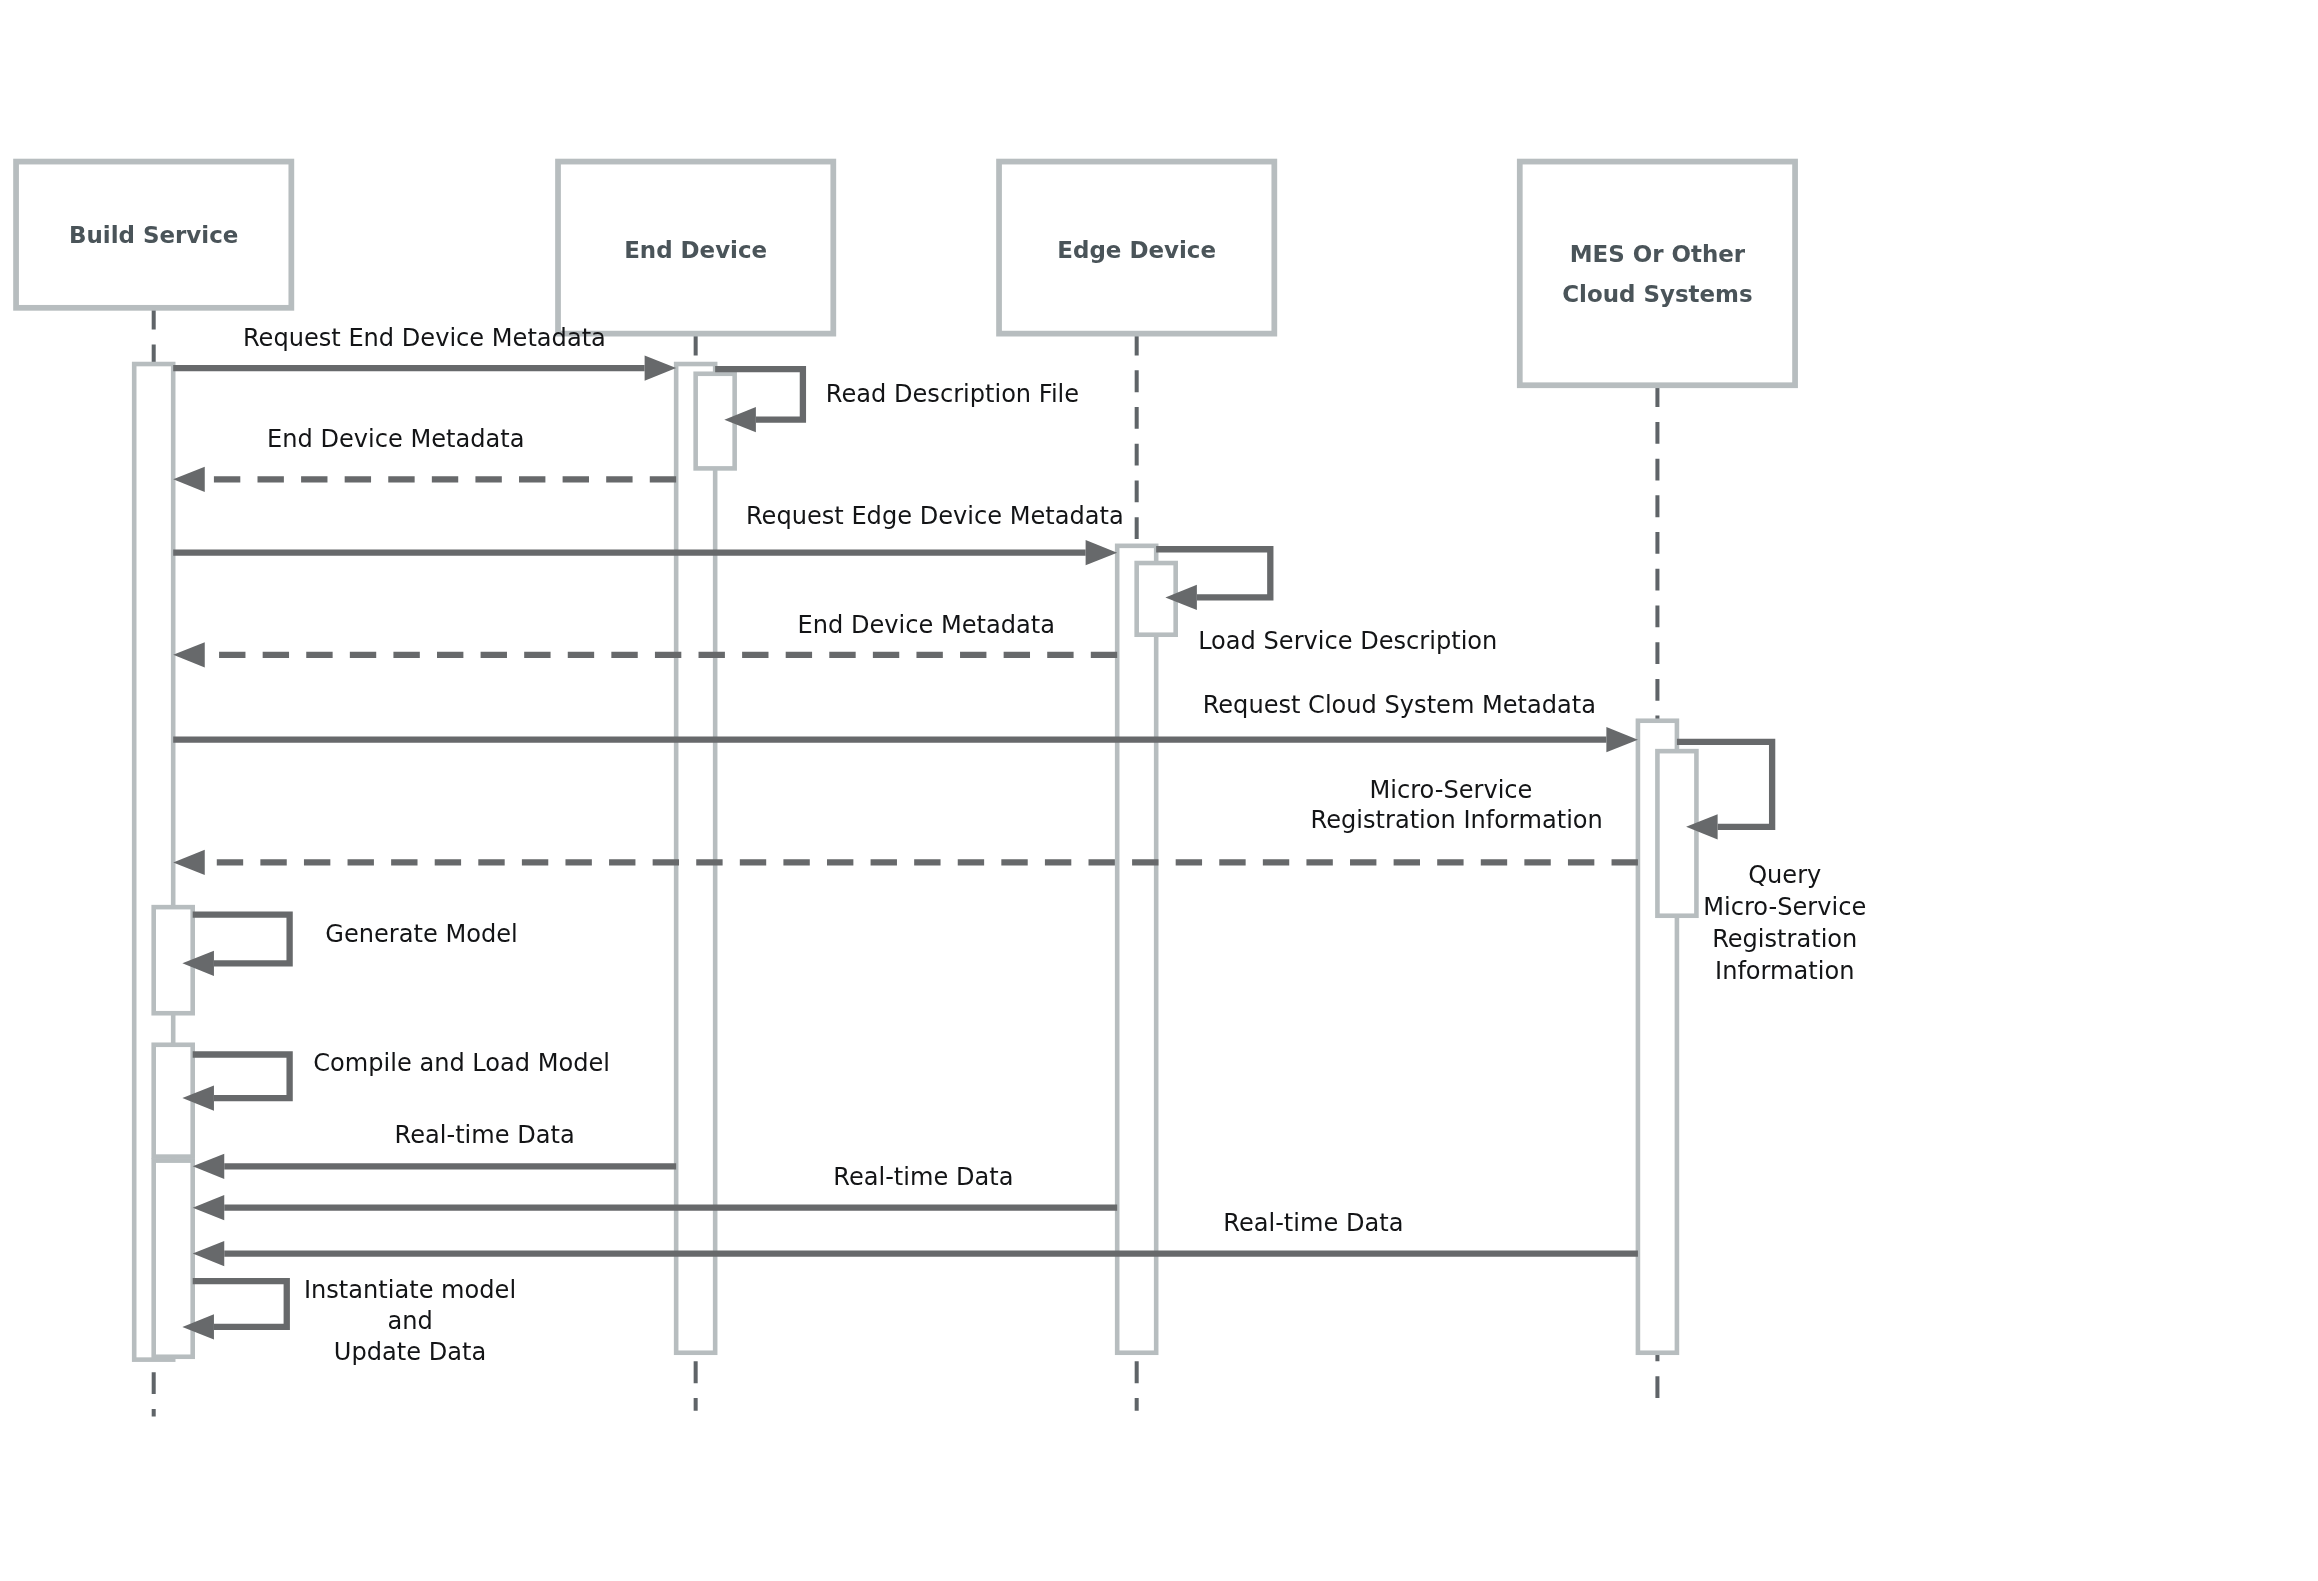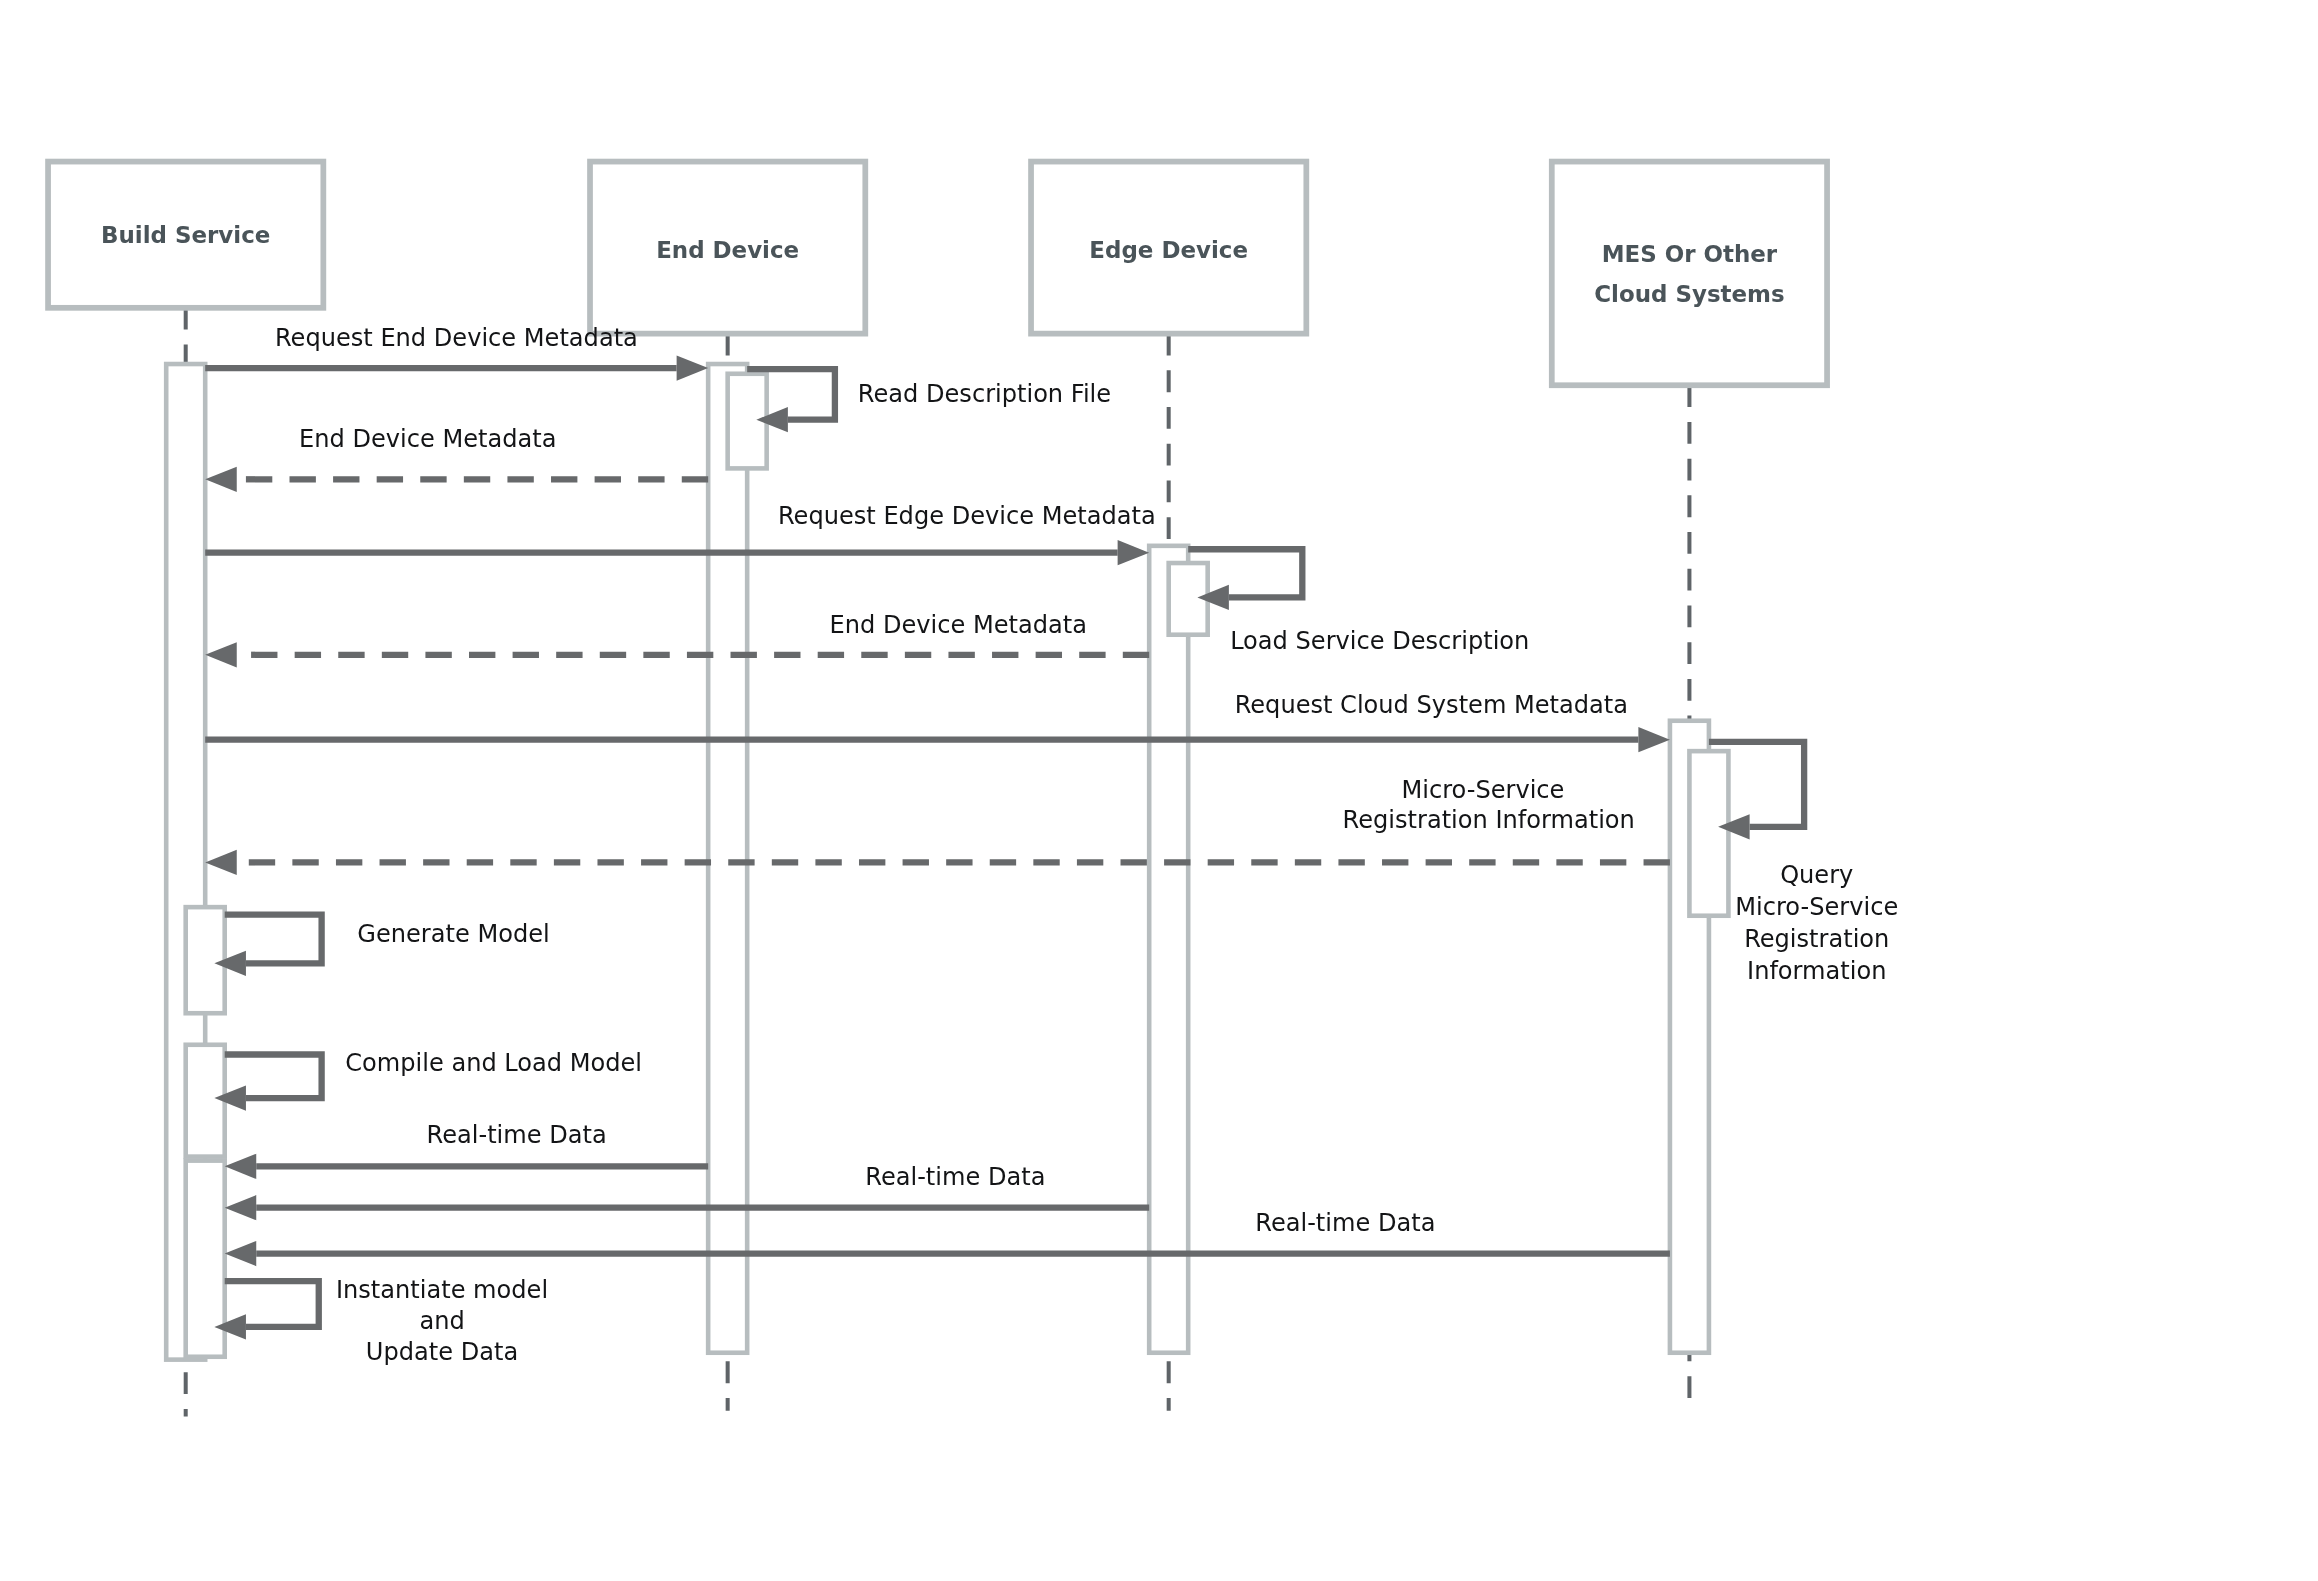--- a/index.html
+++ b/index.html
@@ -6,21 +6,21 @@
     --background:#ffffff;
     --box-border:#b7bdbf;
     --bar-border:#b7bdbf;
     --bar-fill:#ffffff;
     --arrow:#67696b;
     --lifeline:#5f6468;
     --actor-text:#4a5459;
     --message-text:#131416;
   }
   html,body{margin:0;padding:0;background:var(--background);}
-  .stage{position:relative;width:1896px;height:1582px;background:var(--background);overflow:hidden;padding-left:32px;}
+  .stage{position:relative;width:1896px;height:1582px;background:var(--background);overflow:hidden;}
   svg{display:block;width:100%;height:100%;}
   .actor-box{fill:var(--bar-fill);stroke:var(--box-border);stroke-width:10;}
   .bar{fill:var(--bar-fill);stroke:var(--bar-border);stroke-width:8;}
   .lifeline{stroke:var(--lifeline);stroke-width:7;stroke-dasharray:38 26;fill:none;}
   .msg{stroke:var(--arrow);stroke-width:11;fill:none;}
   .msg.dashed{stroke-dasharray:46 30;}
   .loop{stroke:var(--arrow);stroke-width:11;fill:none;}
   .head{fill:var(--arrow);stroke:none;}
   .actor-label{font-family:"DejaVu Sans",sans-serif;font-size:40px;font-weight:bold;fill:var(--actor-text);text-anchor:middle;}
   .msg-label{font-family:"DejaVu Sans",sans-serif;font-size:42px;fill:var(--message-text);text-anchor:middle;}

